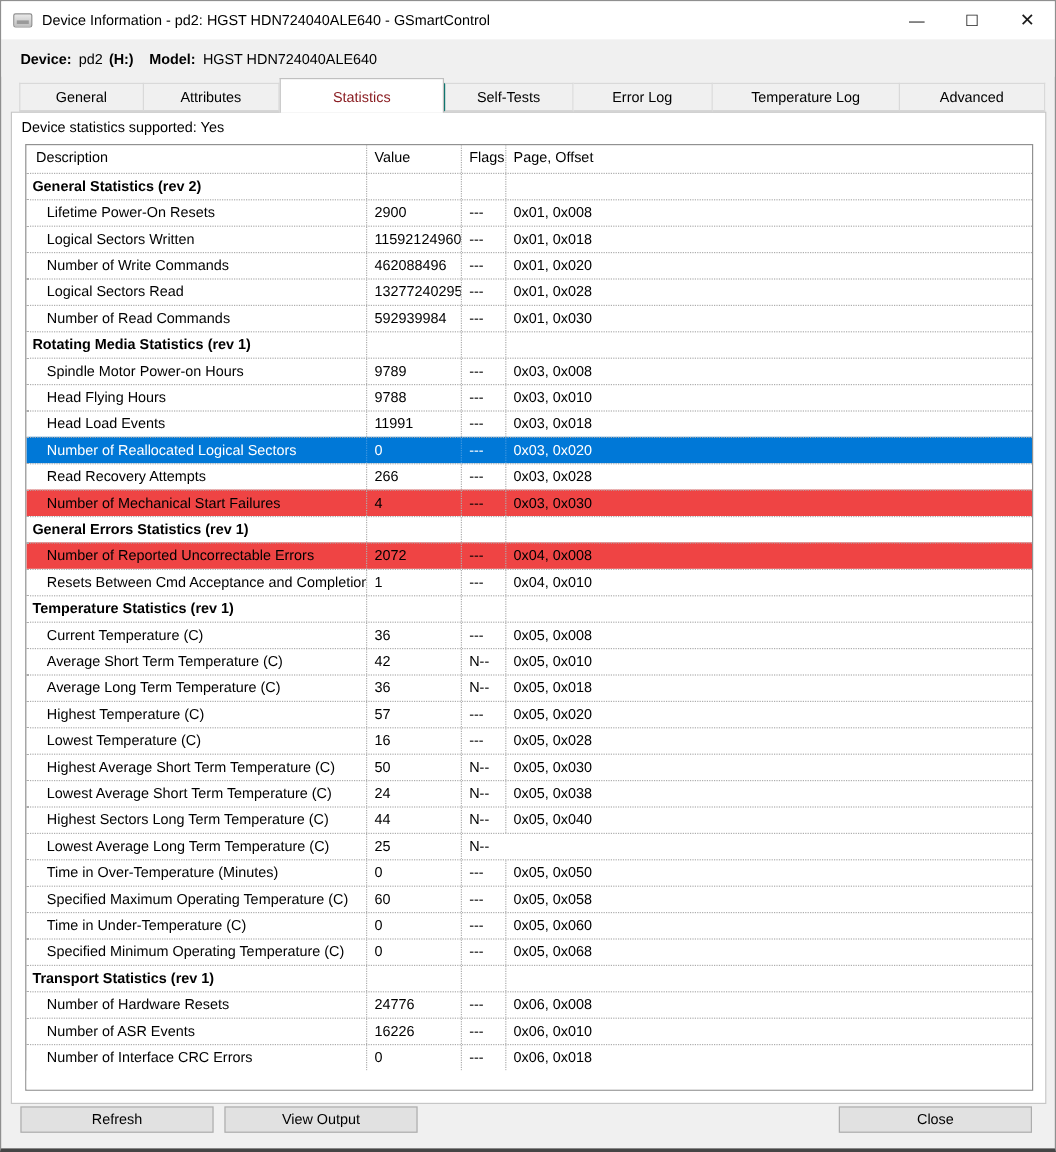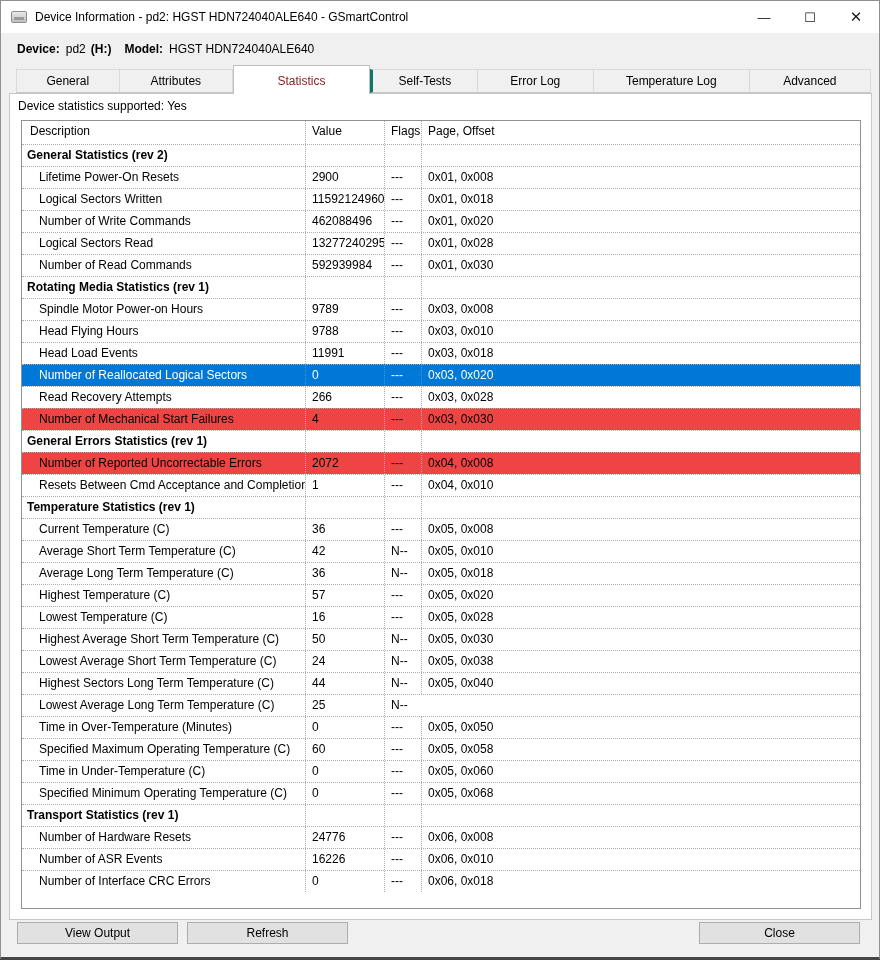--- a/index.html
+++ b/index.html
@@ -63,21 +63,21 @@
   .tab:nth-child(3){width:139px;}
   .tab:nth-child(4){width:109px; border-left:none;}
   .tab:nth-child(5){width:118px; border-left:none;}
   .tab:nth-child(6){width:158px; border-left:none;}
   .tab:nth-child(7){width:123px; border-left:none;}
   .tab.active {
     height:29px; line-height:30px;
     background:#ffffff; border:1px solid #c0c0c0; border-bottom:none;
     color:#8b1e23; margin-bottom:-1px; position:relative; z-index:4;
   }
-  .tab.active + .tab { border-left:3px solid #0f766e; }
+  .tab.active + .tab { border-left:1px solid #0f766e; }
   
   .panel {
     position:absolute; top:92px; left:8px; width:863px; height:827px;
     background:#ffffff; border:1px solid #c6c6c6; z-index:2;
   }
   .supported-line { position:absolute; top:5px; left:8px; }
   
   .stats-table {
     position:absolute; top:26px; left:11px; width:840px; height:789px;
     border:1px solid #919191; background:#fff;
@@ -324,18 +324,18 @@
             <div class="cell cell-desc">Number of Interface CRC Errors</div>
             <div class="cell cell-value">0</div>
             <div class="cell cell-flags">---</div>
             <div class="cell cell-page">0x06, 0x018</div>
           </div></div>
       <div class="table-filler"></div>
     </div>
   </div>
 
   <div class="btn-row">
+      <div class="btn">Refresh</div>
       <div class="btn">View Output</div>
-      <div class="btn">Refresh</div>
       <div class="btn close-btn">Close</div>
     </div>
 
 </div>
 
 </body></html>

